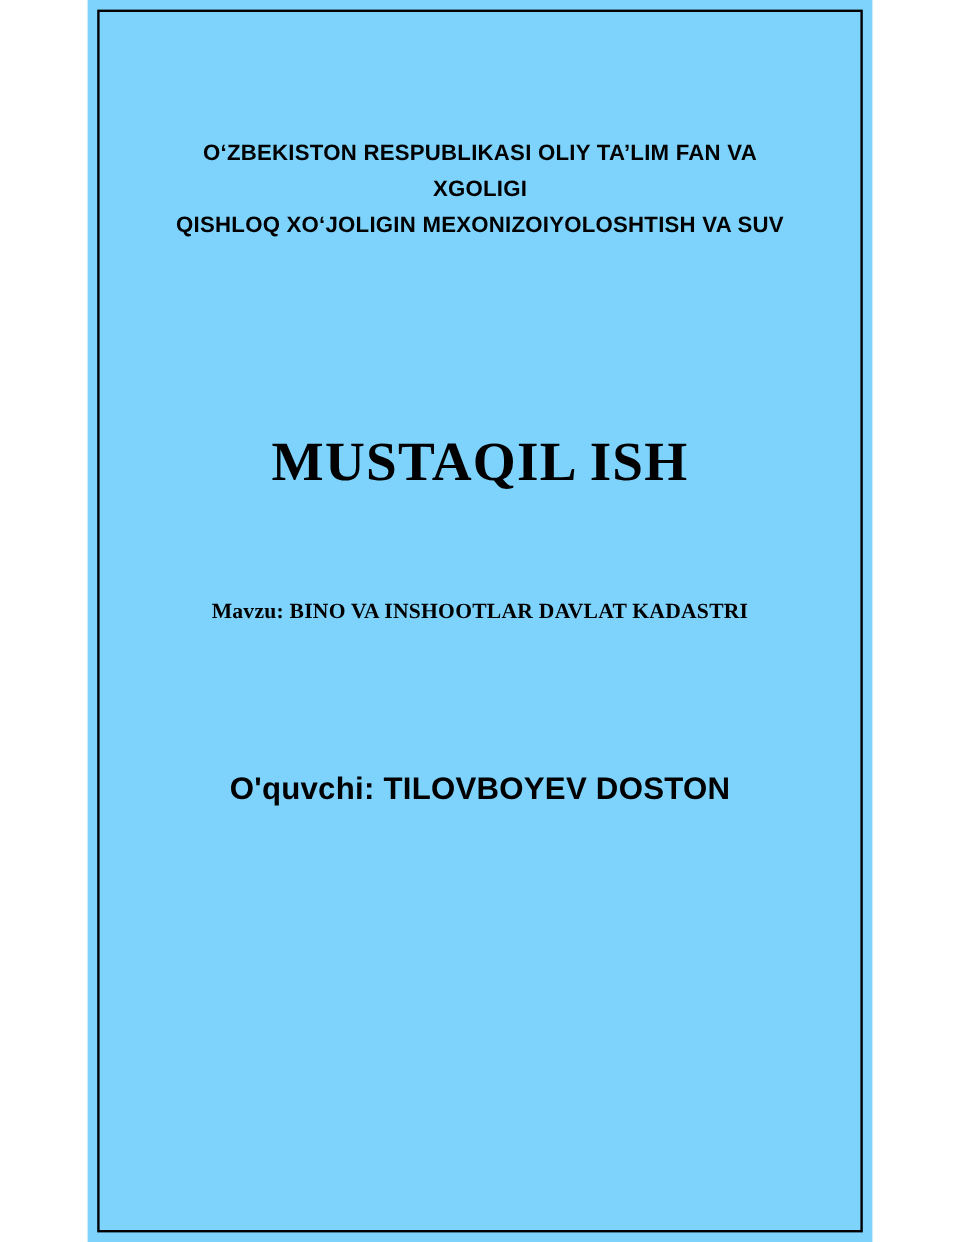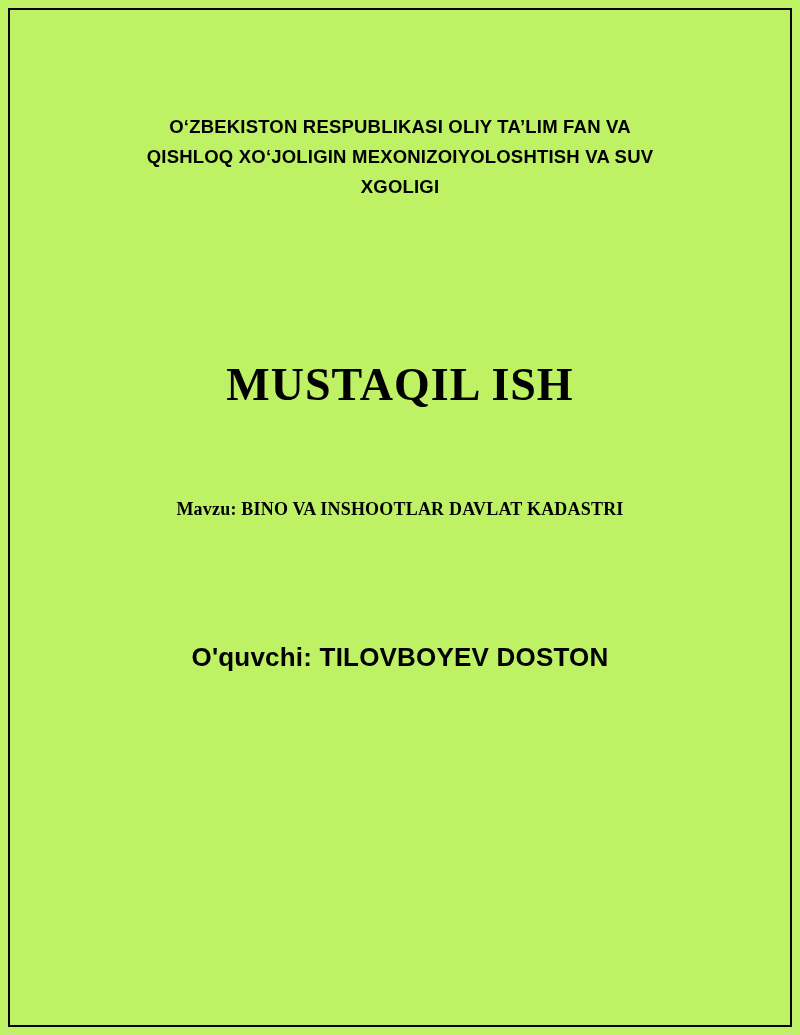--- a/index.html
+++ b/index.html
@@ -6,24 +6,24 @@
     margin: 0;
     padding: 0;
     background: #ffffff;
   }
   body {
     font-family: "Liberation Serif", serif;
     color: #000000;
   }
   .page {
     position: relative;
-    width: 800px;
+    width: 654px;
     height: 1035px;
     margin: 0 auto;
-    background: #bef264;
+    background: #7dd3fc;
     box-sizing: border-box;
     overflow: hidden;
   }
   .page-border {
     position: absolute;
     left: 8px;
     top: 8px;
     right: 8px;
     bottom: 8px;
     border: 2px solid #000000;
@@ -93,22 +93,22 @@
 </head>
 <body>
 
 <div class="page">
   <div class="page-border"></div>
 
   <div class="content">
 
     <div class="header-block">
       <div class="header-line">O‘ZBEKISTON RESPUBLIKASI OLIY TA’LIM FAN VA</div>
+      <div class="header-line">XGOLIGI</div>
       <div class="header-line">QISHLOQ XO‘JOLIGIN  MEXONIZOIYOLOSHTISH VA SUV</div>
-      <div class="header-line">XGOLIGI</div>
     </div>
 
     <div class="title-block">
       <div class="doc-title">MUSTAQIL ISH</div>
     </div>
 
     <div class="subject-block">
       <div class="subject-line">Mavzu: BINO VA INSHOOTLAR DAVLAT KADASTRI</div>
     </div>
 

